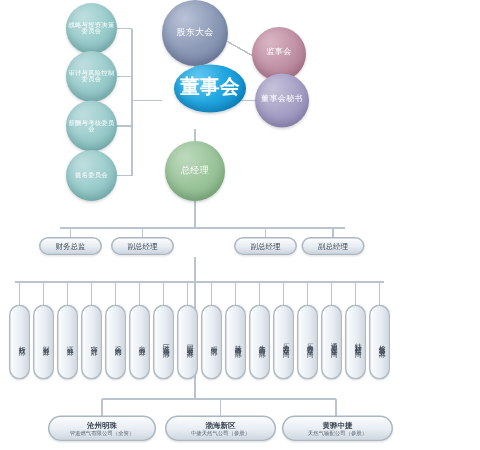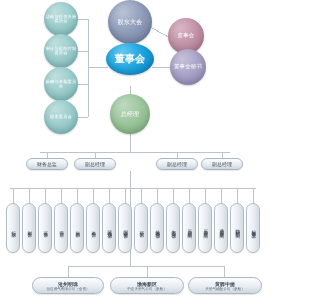--- a/index.html
+++ b/index.html
@@ -175,21 +175,21 @@
   </div>
 
   <div class="node n-shareholder" style="left:108px;top:0px;width:44px;height:44px;font-size:6px;">
     <span>股东大会</span>
   </div>
 
   <div class="node n-supervisor" style="left:168px;top:18px;width:36px;height:36px;font-size:5.4px;">
     <span>监事会</span>
   </div>
 
-  <div class="node n-board" style="left:106px;top:43px;width:48px;height:32px;font-size:10px;">
+  <div class="node n-board" style="left:116px;top:43px;width:48px;height:32px;font-size:13px;">
     <span>董事会</span>
   </div>
 
   <div class="node n-secretary" style="left:170px;top:49px;width:36px;height:36px;font-size:5.4px;">
     <span>董事会秘书</span>
   </div>
 
   <div class="node n-gm" style="left:110px;top:94px;width:40px;height:40px;font-size:6px;">
     <span>总经理</span>
   </div>

